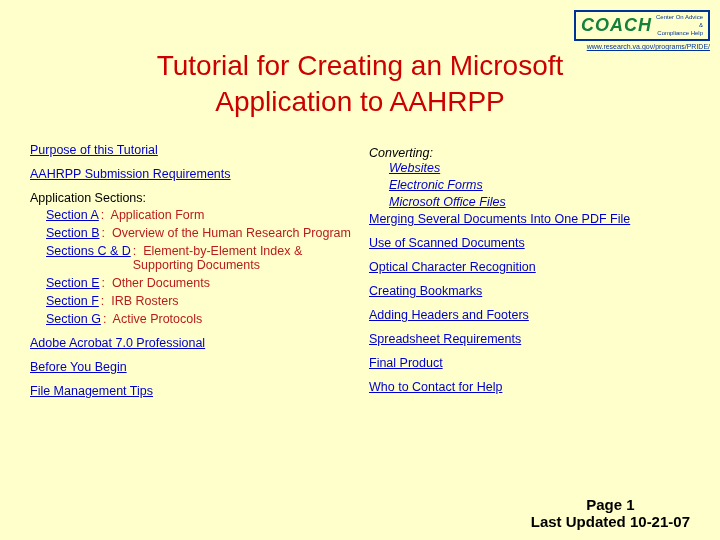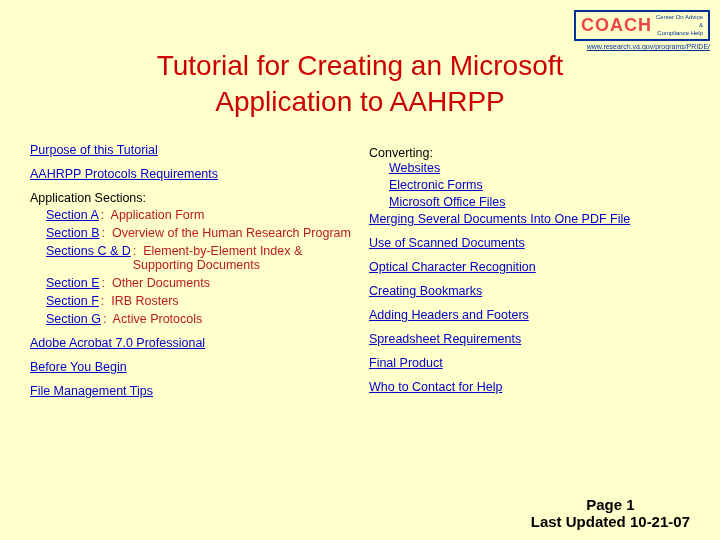--- a/index.html
+++ b/index.html
@@ -30,21 +30,22 @@
     .logo-box {
       display: inline-flex;
       align-items: center;
       border: 2px solid #003399;
       padding: 2px 5px;
       gap: 4px;
     }
     .logo-text-coach {
       font-size: 18px;
       font-weight: bold;
-      color: #ef4444;
+      color: #15803d;
+      font-style: italic;
       letter-spacing: 1px;
     }
     .logo-tagline {
       font-size: 6px;
       color: #003399;
       line-height: 1.3;
     }
     .logo-url {
       font-size: 7px;
       color: #003399;
@@ -117,20 +118,21 @@
       flex-shrink: 0;
     }
     .section-row .sec-desc {
       color: #b91c1c;
       margin-left: 2px;
     }
 
     
     .converting-block {
       margin-bottom: 0;
+      font-style: italic;
     }
     .converting-label {
       font-size: 12.5px;
       color: #000;
     }
     .converting-links {
       padding-left: 20px;
     }
     .converting-links a {
       display: block;
@@ -177,21 +179,21 @@
       <span>Tutorial for Creating an Microsoft</span><br>
       <span>Application to AAHRPP</span>
     </div>
   </div>
 
   <div class="content-columns">
 
     <div class="left-col">
 
       <a class="link-item">Purpose of this Tutorial</a>
-      <a class="link-item">AAHRPP Protocols Requirements</a>
+      <a class="link-item">AAHRPP Submission Requirements</a>
 
       <div class="section-group">
         <div class="section-group-label">Application Sections:</div>
         <div class="section-indent">
 
           <div class="section-row">
             <a class="sec-link">Section A</a>
             <span class="sec-desc">:&nbsp; Application Form</span>
           </div>
 

